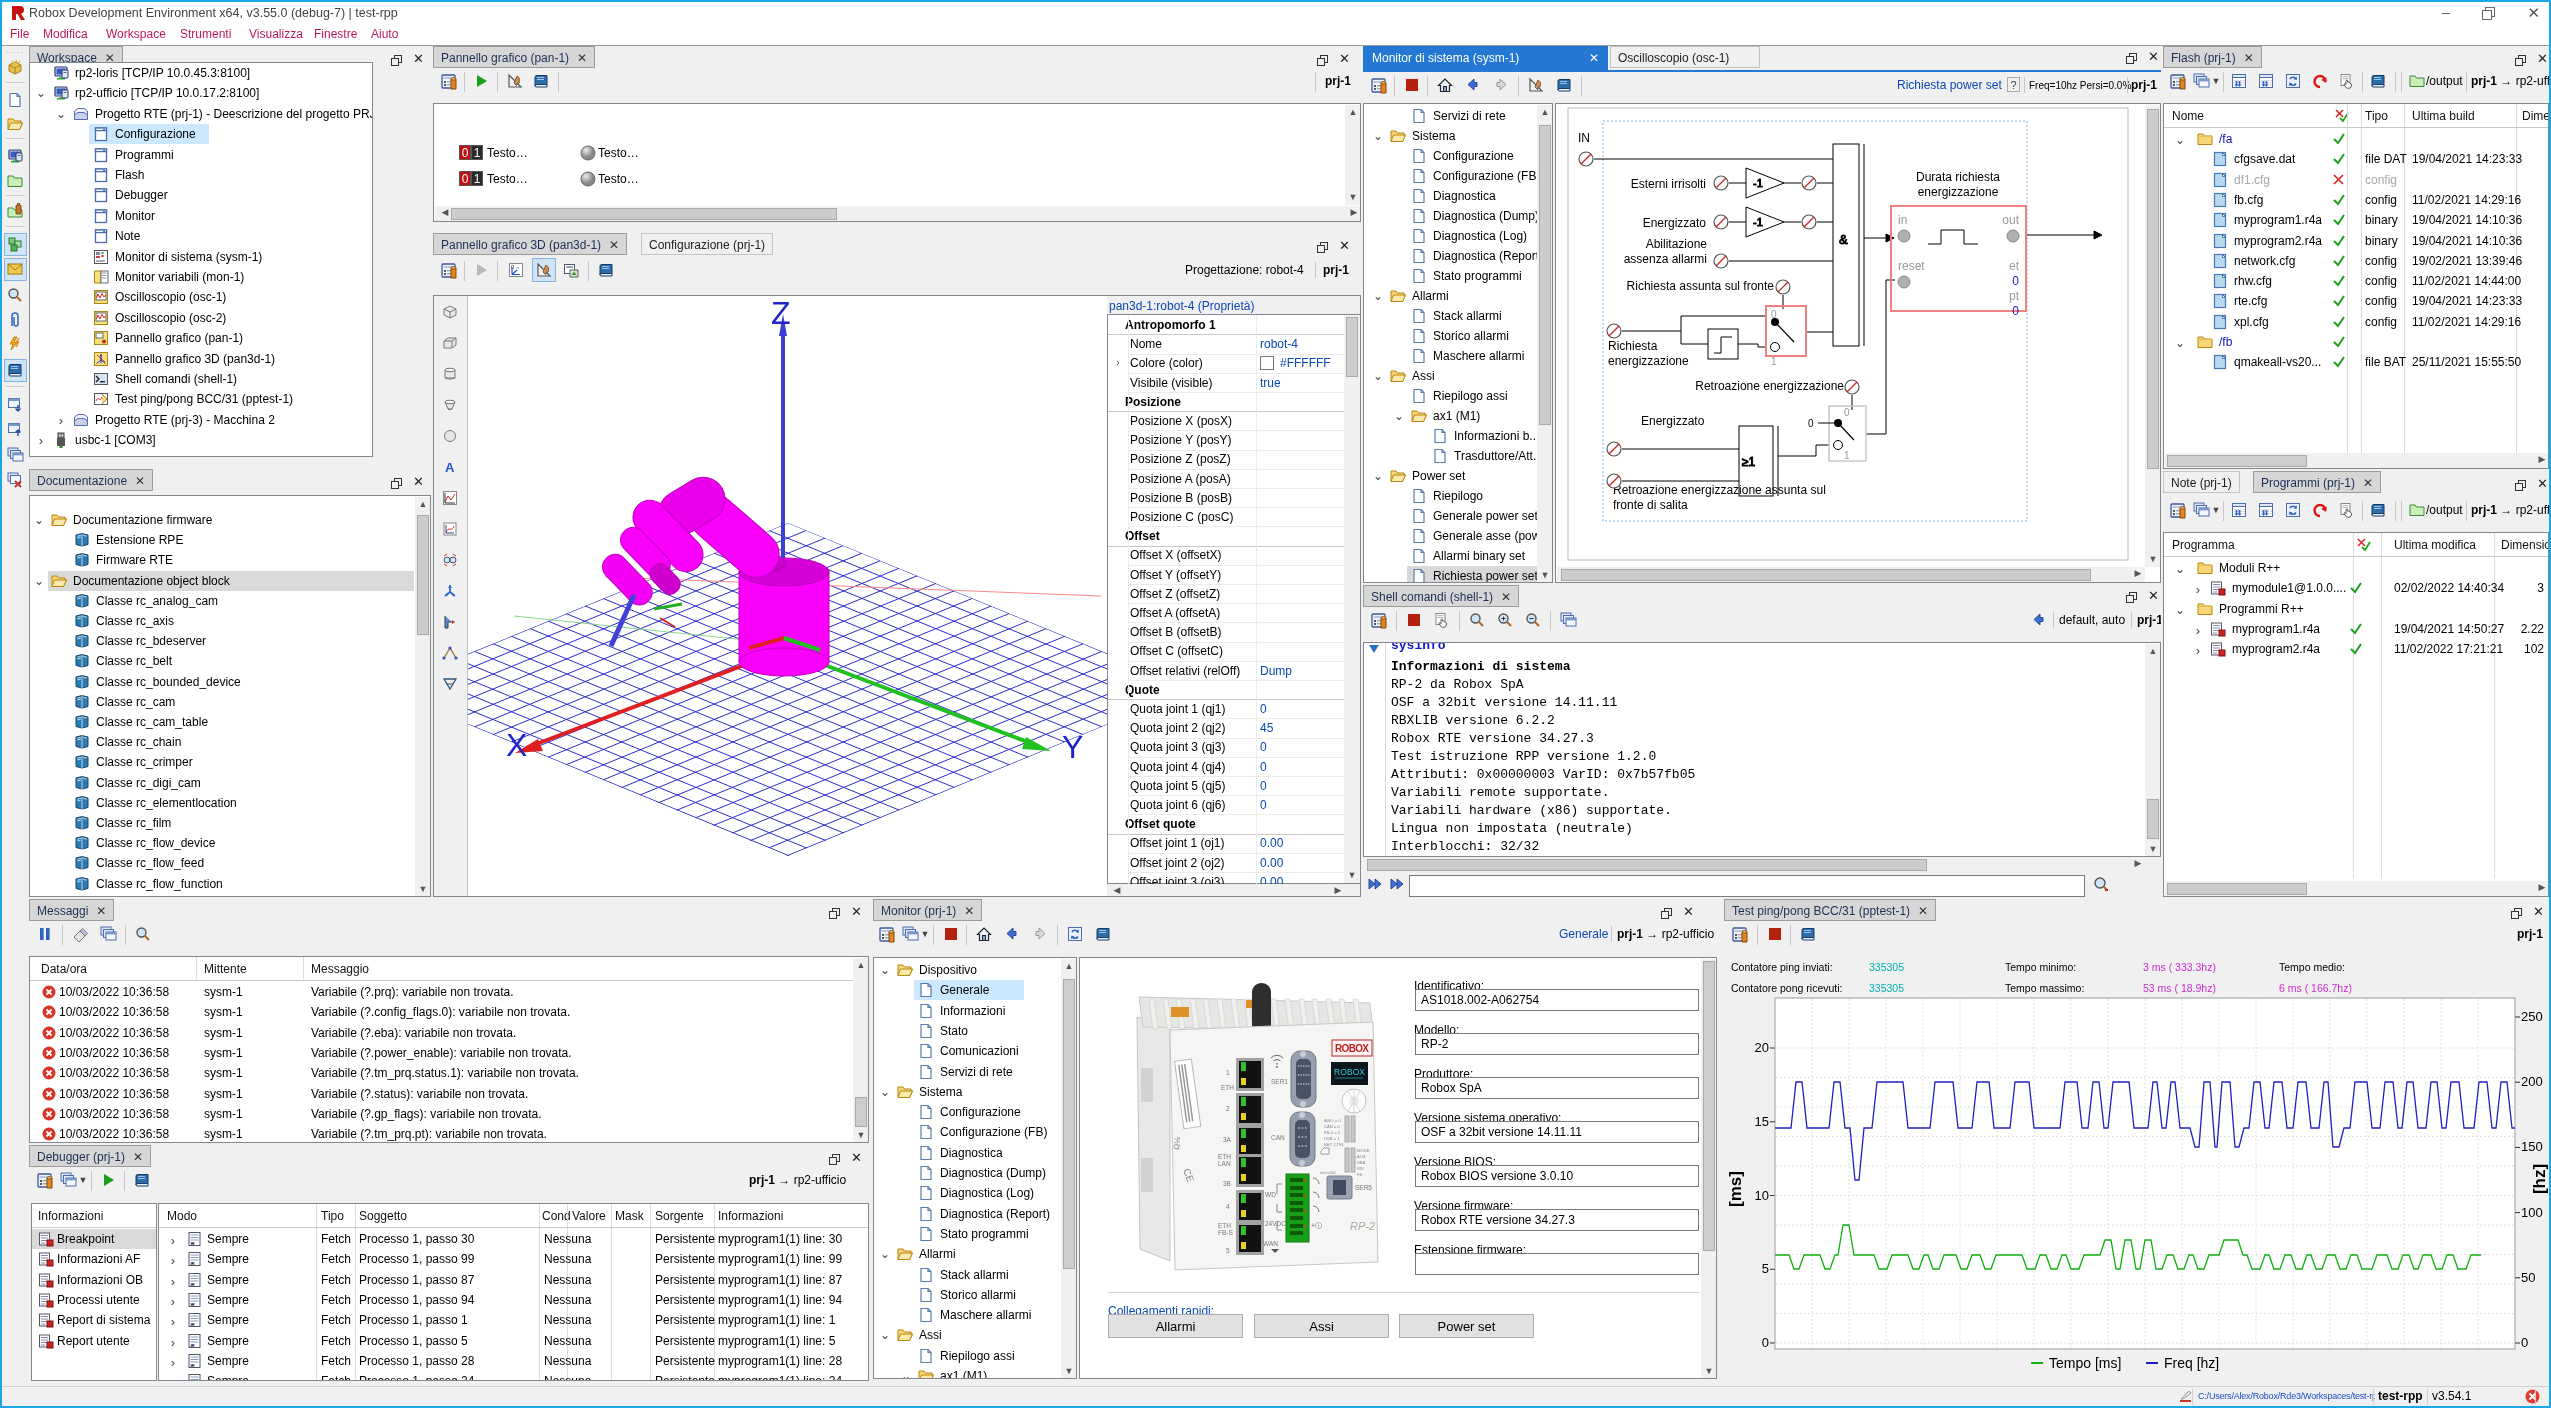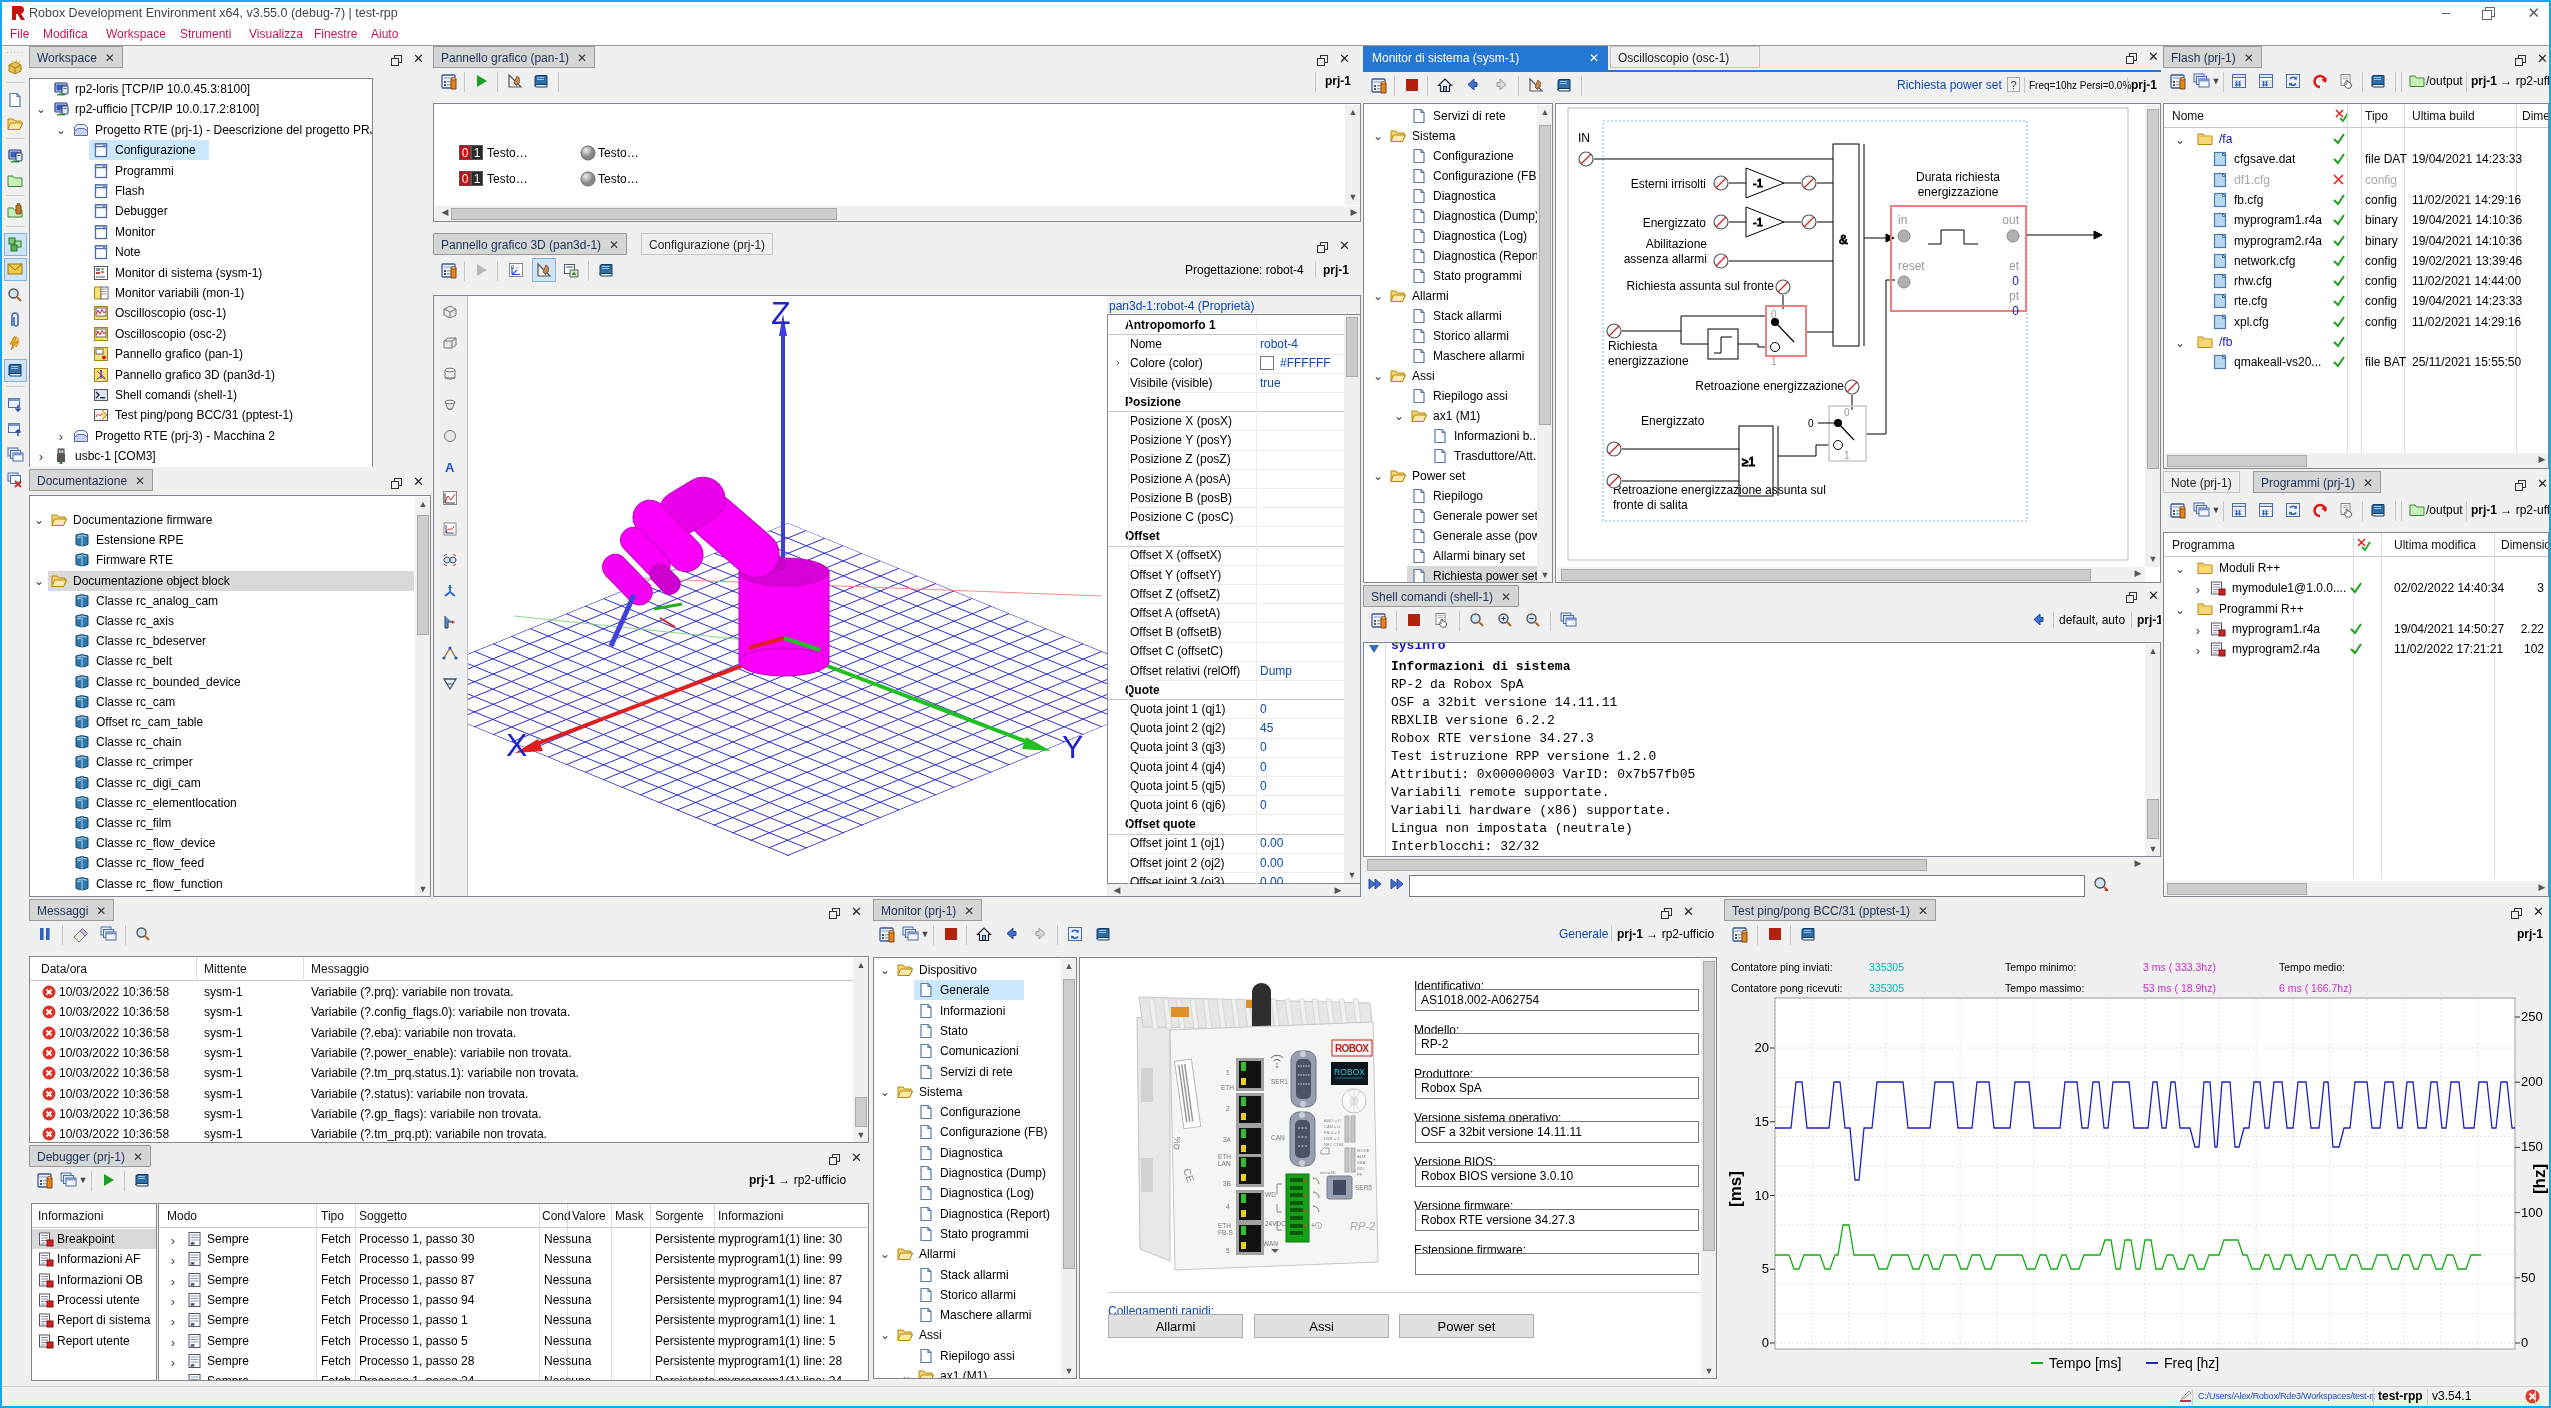--- a/index.html
+++ b/index.html
@@ -458,21 +458,21 @@
     <div style="position:absolute;left:2425px;top:2px;width:1px;height:16px;background:#d0d0d0"></div>
     <div style="position:absolute;left:2533px;top:2px;width:1px;height:16px;background:#d0d0d0"></div>
 </div>
 <div class="panel" style="left:29px;top:46px;width:402px;height:421px">
     <div class="ptab" style="left:0px;top:0px">Workspace<span class="x">✕</span></div>
     <svg width="11" height="11" style="left:362px;top:9px">
       <rect x="3.5" y="0.5" width="7" height="7" fill="none" stroke="#333"></rect>
       <rect x="0.5" y="3.5" width="7" height="7" fill="#f0f0f0" stroke="#333"></rect>
     </svg>
     <span style="position:absolute;left:384px;top:5px;font-size:13px;color:#222">✕</span>
-    <div class="cont" style="left:0;top:32px;width:344px;height:395px">
+    <div class="cont" style="left:0;top:16px;width:344px;height:395px">
       <svg width="16" height="16" style="left:23px;top:2px" viewBox="0 0 16 16">
         <use href="#i-comp"></use>
       </svg>
       <div class="ti" style="left:45px;top:0px">rp2-loris [TCP/IP 10.0.45.3:8100]</div>
       <div class="chev" style="left:5px;top:23.4px;font-size:12px">⌄</div>
       <svg width="16" height="16" style="left:23px;top:22.4px" viewBox="0 0 16 16">
         <use href="#i-comp"></use>
       </svg>
       <div class="ti" style="left:45px;top:20.4px">rp2-ufficio [TCP/IP 10.0.17.2:8100]</div>
       <div class="chev" style="left:25px;top:43.8px;font-size:12px">⌄</div>
@@ -601,21 +601,21 @@
         <use href="#i-book2"></use>
       </svg>
       <div class="ti" style="left:66px;top:175.6px">Classe rc_bounded_device</div>
       <svg width="16" height="16" style="left:44px;top:197.79999999999998px" viewBox="0 0 16 16">
         <use href="#i-book2"></use>
       </svg>
       <div class="ti" style="left:66px;top:195.79999999999998px">Classe rc_cam</div>
       <svg width="16" height="16" style="left:44px;top:217.99999999999997px" viewBox="0 0 16 16">
         <use href="#i-book2"></use>
       </svg>
-      <div class="ti" style="left:66px;top:215.99999999999997px">Offset rc_cam_table</div>
+      <div class="ti" style="left:66px;top:215.99999999999997px">Classe rc_cam_table</div>
       <svg width="16" height="16" style="left:44px;top:238.19999999999996px" viewBox="0 0 16 16">
         <use href="#i-book2"></use>
       </svg>
       <div class="ti" style="left:66px;top:236.19999999999996px">Classe rc_chain</div>
       <svg width="16" height="16" style="left:44px;top:258.4px" viewBox="0 0 16 16">
         <use href="#i-book2"></use>
       </svg>
       <div class="ti" style="left:66px;top:256.4px">Classe rc_crimper</div>
       <svg width="16" height="16" style="left:44px;top:278.59999999999997px" viewBox="0 0 16 16">
         <use href="#i-book2"></use>

